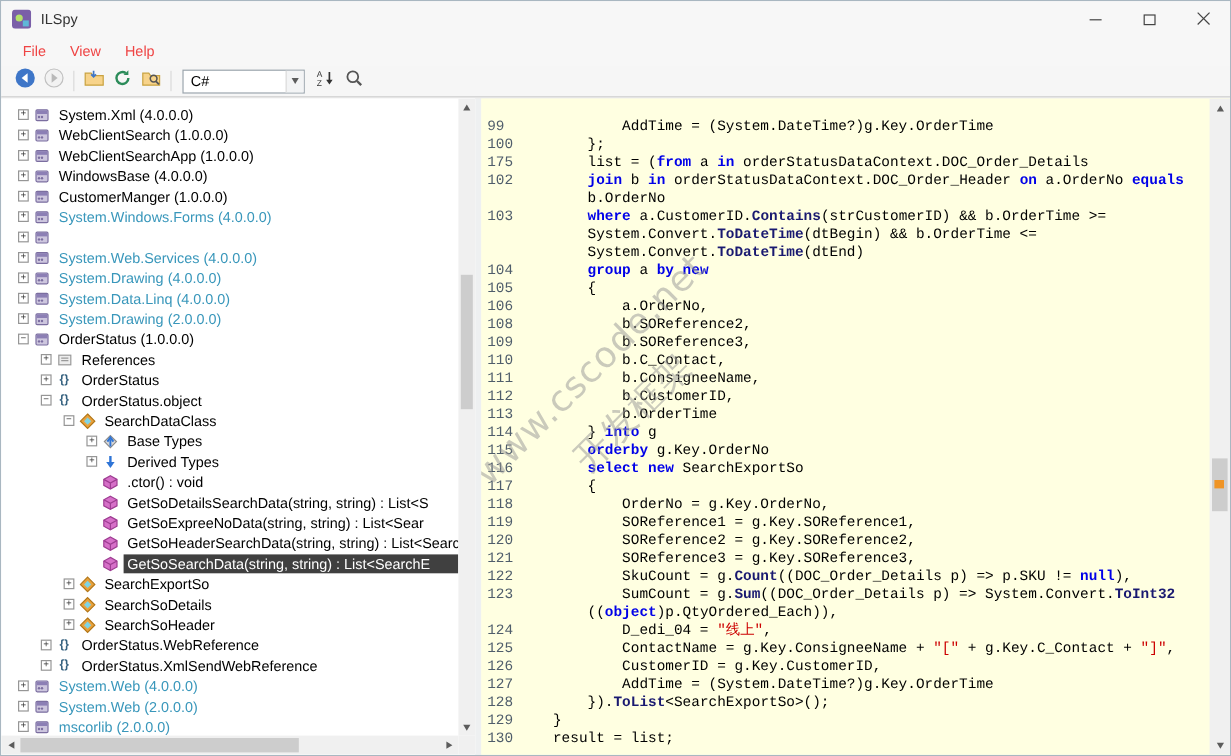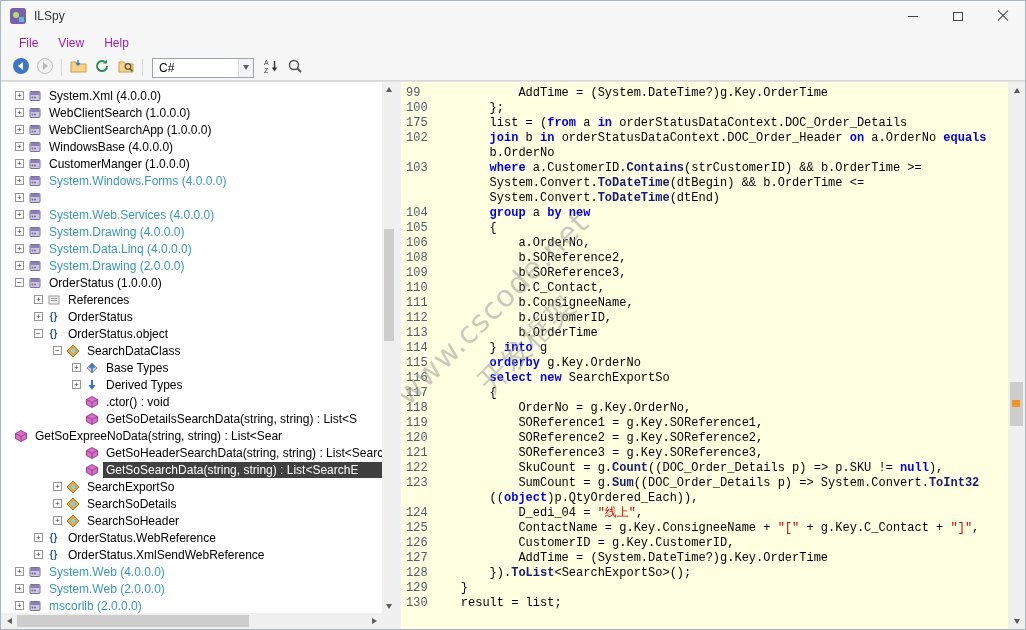--- a/index.html
+++ b/index.html
@@ -15,21 +15,21 @@
   .win-btn { width:45px; height:30px; display:flex; align-items:center; justify-content:center; }
   .glyph-min { width:10px; height:1px; background:#444; }
   .glyph-max { width:10px; height:9px; border:1px solid #444; }
   .glyph-close { position:relative; width:12px; height:12px; }
   .glyph-close::before,.glyph-close::after { content:""; position:absolute; left:-1px; top:5px; width:14px; height:1px; background:#444; }
   .glyph-close::before { transform:rotate(45deg); }
   .glyph-close::after { transform:rotate(-45deg); }
 
   
   .menubar { height:24px; display:flex; align-items:center; background:#f7f7f7; padding-left:8px; }
-  .menu-item { font-size:12px; color:#a21caf; padding:3px 10px; }
+  .menu-item { font-size:12px; color:#ef4444; padding:3px 10px; }
 
   
   .toolbar { height:26px; display:flex; align-items:center; background:#f6f6f6; border-bottom:1px solid #d7d7d7; padding-left:8px; }
   .tb-btn { width:24px; height:22px; display:flex; align-items:center; justify-content:center; }
   .tb-sep { width:1px; height:17px; background:#dadada; margin:0 4px; }
   .combobox { display:flex; align-items:center; width:102px; height:20px; background:#fff; border:1px solid #9aa4ac; margin:0 5px; font-size:12px; padding-left:6px; }
   .combo-arrow { margin-left:auto; width:15px; height:18px; display:flex; align-items:center; justify-content:center; border-left:1px solid #dcdcdc; background:#f3f4f5; }
 
   .tri-up    { width:0; height:0; border-left:3.5px solid transparent; border-right:3.5px solid transparent; border-bottom:5px solid #5c5c5c; }
   .tri-down  { width:0; height:0; border-left:3.5px solid transparent; border-right:3.5px solid transparent; border-top:5px solid #5c5c5c; }
@@ -62,21 +62,21 @@
   .thumb { position:absolute; left:2px; right:2px; background:#cdcdcd; }
   .tree-vscroll .thumb { top:147px; height:112px; }
   .code-vscroll .thumb { top:300px; height:44px; }
   .marker { position:absolute; left:4px; top:318px; width:8px; height:7px; background:#ef9426; }
   .hscroll { position:absolute; left:0; bottom:0; right:14px; height:16px; background:#f0f0f0; display:flex; justify-content:space-between; align-items:center; }
   .hscroll .scroll-arrow { width:16px; height:16px; }
   .thumb-h { position:absolute; left:16px; width:232px; top:2px; height:12px; background:#cdcdcd; }
   .scroll-corner { position:absolute; right:0; bottom:0; width:14px; height:16px; background:#f0f0f0; }
 
   
-  .code-scroll { position:absolute; left:0; top:0; right:17px; bottom:0; overflow:hidden; padding-top:4px; }
+  .code-scroll { position:absolute; left:0; top:0; right:17px; bottom:0; overflow:hidden; padding-top:16px; }
   .code-row { height:15px; line-height:15px; font-family:"Liberation Mono",monospace; font-size:12px; white-space:pre; overflow:hidden; }
   .line-num { display:inline-block; width:31px; padding-left:5px; color:#4f5d6b; }
   .tok-p { color:#000; }
   .tok-k { color:#0000e8; font-weight:bold; }
   .tok-m { color:#191970; font-weight:bold;text-align:right; }
   .tok-s { color:#cc0000; }
 
   
   .watermark { position:absolute; left:-90px; top:95px; width:400px; height:300px; display:flex; flex-direction:column;
                align-items:center; justify-content:center; gap:12px; transform:rotate(-45deg); color:#969696; opacity:0.5;
@@ -387,21 +387,21 @@
           <div class="tree-row" style="padding-left: 71px;">
             <span class="expander" style="visibility: hidden;"></span>
             <span class="tree-icon">
               <svg width="14" height="14" viewBox="0 0 14 14">
                 <polygon points="7,1.5 12.5,4.5 12.5,9.5 7,12.5 1.5,9.5 1.5,4.5" fill="#d670c8" stroke="#9e3d92"></polygon>
                 <path d="M1.5 4.5 L7 7.5 L12.5 4.5 M7 7.5 V12.5" stroke="#9e3d92" fill="none"></path>
               </svg>
             </span>
             <span class="tree-label">GetSoDetailsSearchData(string, string) : List&lt;S</span>
           </div>
-          <div class="tree-row" style="">
+          <div class="tree-row" style="padding-left: 71px;">
             <span class="expander" style="visibility: hidden;"></span>
             <span class="tree-icon">
               <svg width="14" height="14" viewBox="0 0 14 14">
                 <polygon points="7,1.5 12.5,4.5 12.5,9.5 7,12.5 1.5,9.5 1.5,4.5" fill="#d670c8" stroke="#9e3d92"></polygon>
                 <path d="M1.5 4.5 L7 7.5 L12.5 4.5 M7 7.5 V12.5" stroke="#9e3d92" fill="none"></path>
               </svg>
             </span>
             <span class="tree-label">GetSoExpreeNoData(string, string) : List&lt;Sear</span>
           </div>
           <div class="tree-row" style="padding-left: 71px;">

